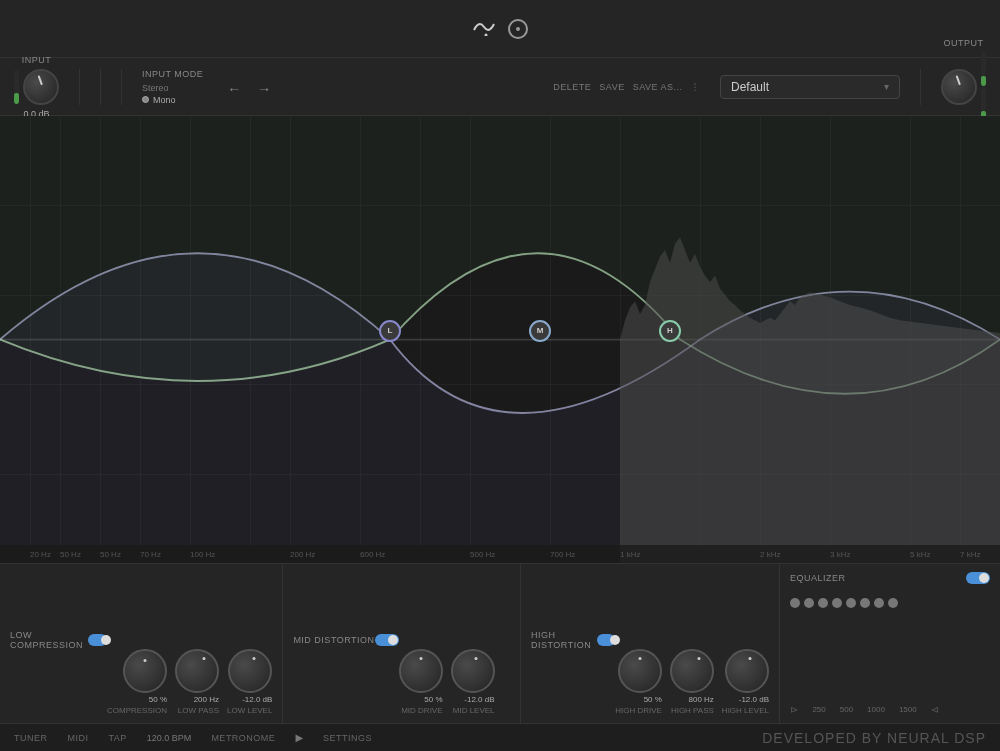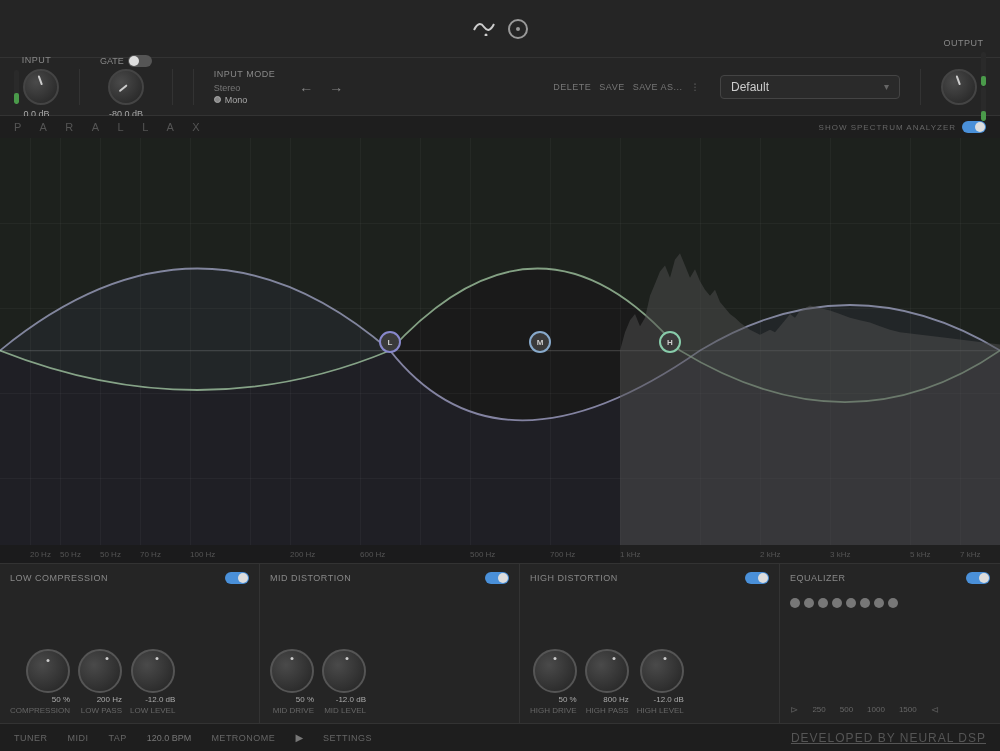--- a/index.html
+++ b/index.html
@@ -254,21 +254,21 @@
       flex: 1;
       display: flex;
       align-items: stretch;
     }
 
     .band-panel {
       flex: 1;
       border-right: 1px solid #333;
       padding: 8px 10px;
       display: flex;
-      flex-direction: column;
+      flex-direction: row;
     }
     .band-panel:last-child {
       border-right: none;
     }
     .band-header {
       display: flex;
       align-items: center;
       justify-content: space-between;
       margin-bottom: 8px;
     }
@@ -361,24 +361,23 @@
       text-transform: uppercase;
       letter-spacing: 0.5px;
       cursor: pointer;
     }
     .status-bpm {
       font-size: 9px;
       color: #777;
     }
     .status-right {
       margin-left: auto;
-      font-size: 12px;
+      font-size: 14px;
       color: #555;
       letter-spacing: 1px;
-      text-decoration: underline;
     }
     .play-btn {
       font-size: 10px;
       color: #777;
       cursor: pointer;
     }
 
     
     .grid-line-v {
       position: absolute;
@@ -467,32 +466,20 @@
         </div>
         <div class="knob">
           <div class="knob-indicator rot-minus20"></div>
         </div>
       </div>
       <span class="knob-value">0.0 dB</span>
     </div>
 
     <div class="separator"></div>
 
-    <div class="gate-group">
-      <div class="gate-label-row">
-        <span>GATE</span>
-        <div class="toggle-switch">
-          <div class="toggle-thumb"></div>
-        </div>
-      </div>
-      <div class="knob">
-        <div class="knob-indicator rot-center"></div>
-      </div>
-      <span class="knob-value">-80.0 dB</span>
-    </div>
 
     <div class="separator"></div>
 
 
     <div class="separator"></div>
 
     <div style="display:flex;flex-direction:column;gap:2px;">
       <span class="knob-label">INPUT MODE</span>
       <div style="font-size:9px;color:#777;display:flex;align-items:center;gap:4px;">
         <span>Stereo</span>
@@ -537,29 +524,20 @@
             <div class="level-meter">
               <div class="level-fill green"></div>
             </div>
           </div>
         </div>
         <span class="knob-value">0.0 dB</span>
       </div>
     </div>
   </div>
 
-  <div class="brand-row">
-    <span class="brand-name">P A R A L L A X</span>
-    <div class="spectrum-label">
-      <span>SHOW SPECTRUM ANALYZER</span>
-      <div class="toggle-switch on">
-        <div class="toggle-thumb"></div>
-      </div>
-    </div>
-  </div>
 
   <div class="spectrum-area">
 
     <div class="grid-line-v" style="left:3%"></div>
     <div class="grid-line-v" style="left:6%"></div>
     <div class="grid-line-v" style="left:10%"></div>
     <div class="grid-line-v" style="left:14%"></div>
     <div class="grid-line-v" style="left:19%"></div>
     <div class="grid-line-v" style="left:25%"></div>
     <div class="grid-line-v" style="left:29%"></div>

